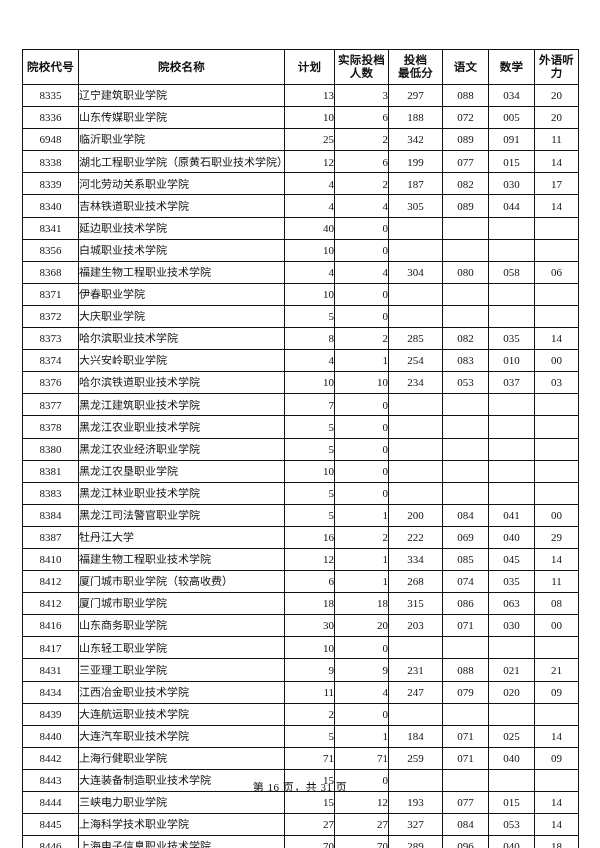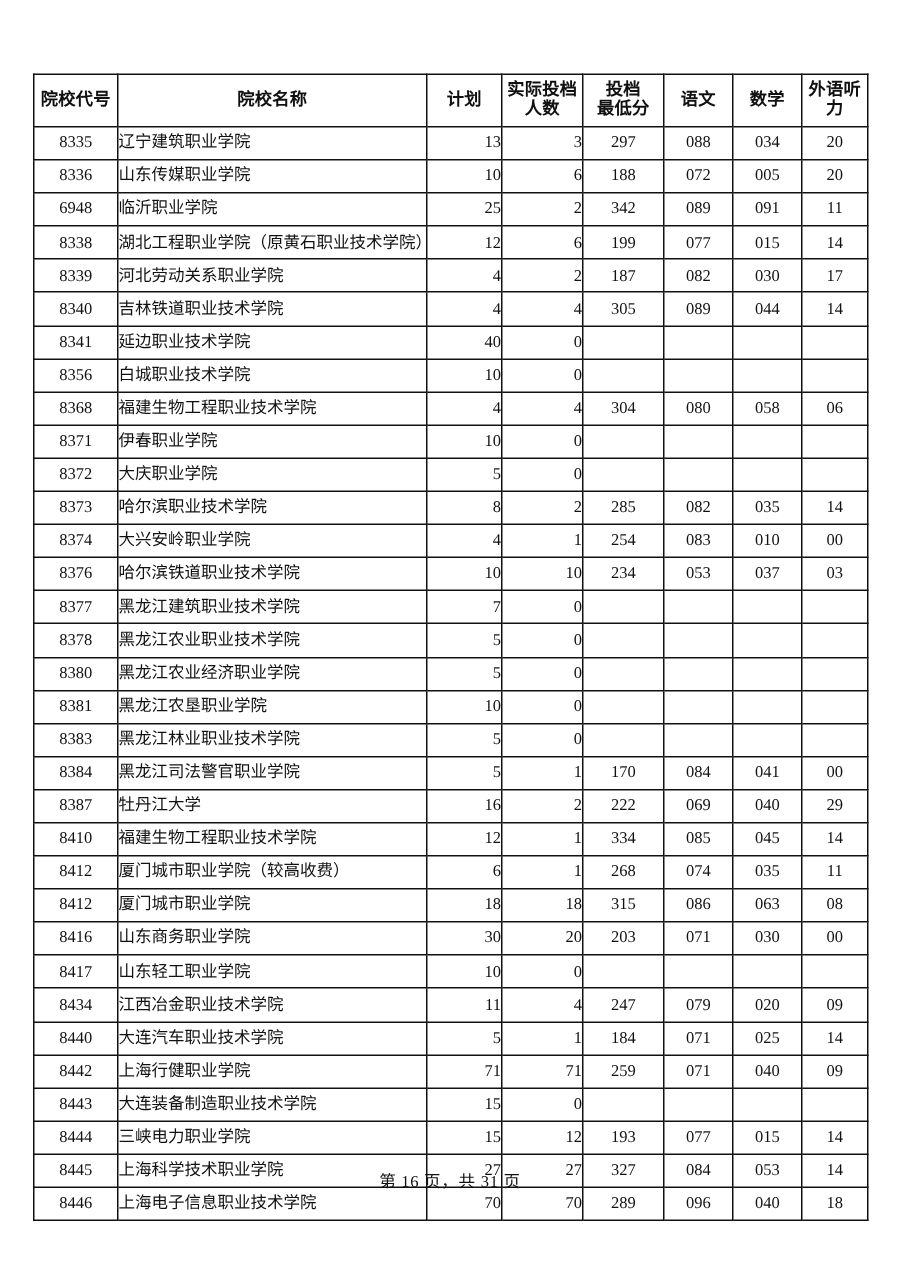--- a/index.html
+++ b/index.html
@@ -337,21 +337,21 @@
             <td class="num-center"></td>
             <td class="num-center"></td>
             <td class="num-center"></td>
             <td class="num-center"></td>
           </tr>
           <tr>
             <td class="code">8384</td>
             <td class="name">黑龙江司法警官职业学院</td>
             <td class="num-right">5</td>
             <td class="num-right">1</td>
-            <td class="num-center">170</td>
+            <td class="num-center">200</td>
             <td class="num-center">084</td>
             <td class="num-center">041</td>
             <td class="num-center">00</td>
           </tr>
           <tr>
             <td class="code">8387</td>
             <td class="name">牡丹江大学</td>
             <td class="num-right">16</td>
             <td class="num-right">2</td>
             <td class="num-center">222</td>
@@ -403,28 +403,48 @@
             <td class="code">8417</td>
             <td class="name">山东轻工职业学院</td>
             <td class="num-right">10</td>
             <td class="num-right">0</td>
             <td class="num-center"></td>
             <td class="num-center"></td>
             <td class="num-center"></td>
             <td class="num-center"></td>
           </tr>
           <tr>
+            <td class="code">8431</td>
+            <td class="name">三亚理工职业学院</td>
+            <td class="num-right">9</td>
+            <td class="num-right">9</td>
+            <td class="num-center">231</td>
+            <td class="num-center">088</td>
+            <td class="num-center">021</td>
+            <td class="num-center">21</td>
+          </tr>
+          <tr>
             <td class="code">8434</td>
             <td class="name">江西冶金职业技术学院</td>
             <td class="num-right">11</td>
             <td class="num-right">4</td>
             <td class="num-center">247</td>
             <td class="num-center">079</td>
             <td class="num-center">020</td>
             <td class="num-center">09</td>
+          </tr>
+          <tr>
+            <td class="code">8439</td>
+            <td class="name">大连航运职业技术学院</td>
+            <td class="num-right">2</td>
+            <td class="num-right">0</td>
+            <td class="num-center"></td>
+            <td class="num-center"></td>
+            <td class="num-center"></td>
+            <td class="num-center"></td>
           </tr>
           <tr>
             <td class="code">8440</td>
             <td class="name">大连汽车职业技术学院</td>
             <td class="num-right">5</td>
             <td class="num-right">1</td>
             <td class="num-center">184</td>
             <td class="num-center">071</td>
             <td class="num-center">025</td>
             <td class="num-center">14</td>

